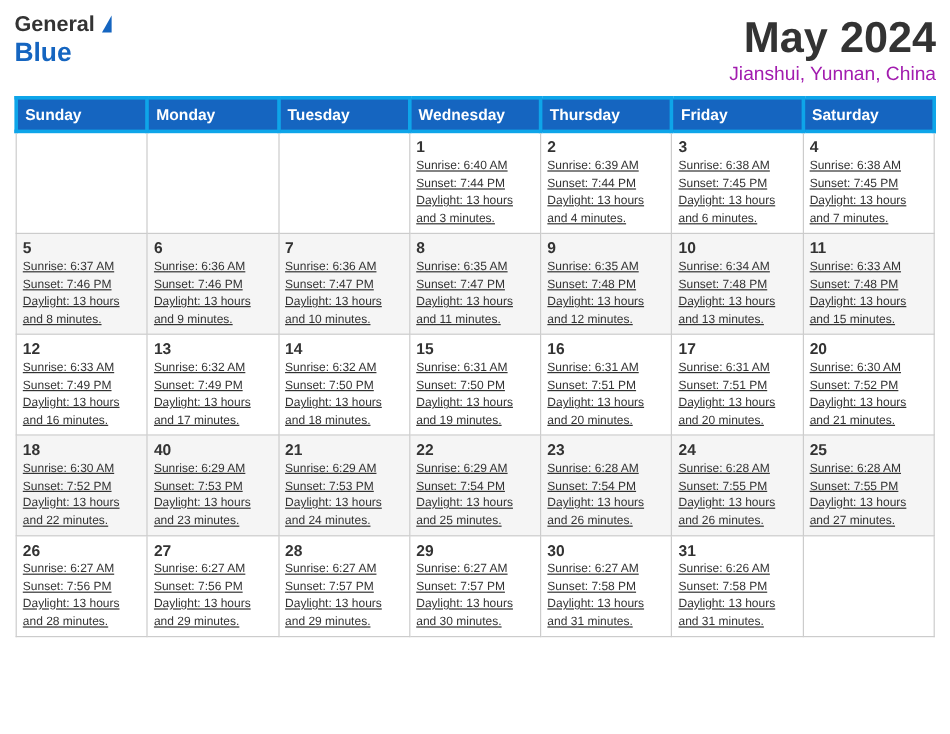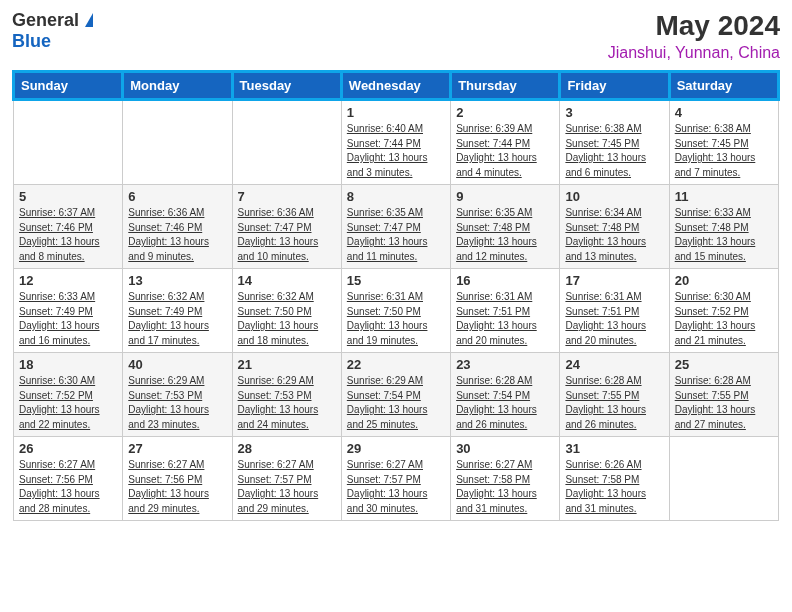--- a/index.html
+++ b/index.html
@@ -30,37 +30,37 @@
       display: flex;
       align-items: center;
       gap: 4px;
     }
     .logo-general {
       font-size: 18px;
       font-weight: bold;
       color: #333;
     }
     .logo-blue {
-      font-size: 18px;
+      font-size: 22px;
       font-weight: bold;
       color: #1565c0;
     }
     .logo-triangle {
       width: 0;
       height: 0;
       border-left: 8px solid transparent;
       border-bottom: 14px solid #1565c0;
       margin-left: 2px;
       margin-bottom: 2px;
     }
     .title-section {
       text-align: right;
     }
     .main-title {
-      font-size: 28px;
+      font-size: 36px;
       font-weight: bold;
       color: #333;
     }
     .subtitle {
       font-size: 16px;
       color: #a21caf;
       margin-top: 2px;
     }
     .calendar {
       width: 100%;

